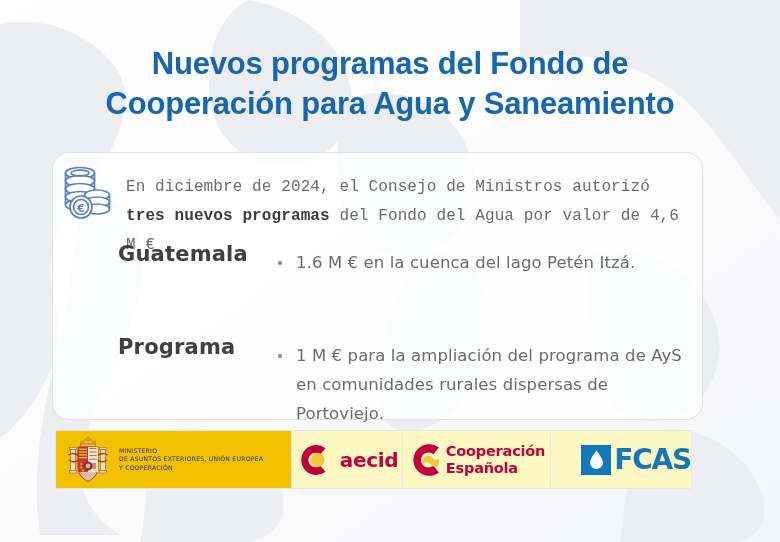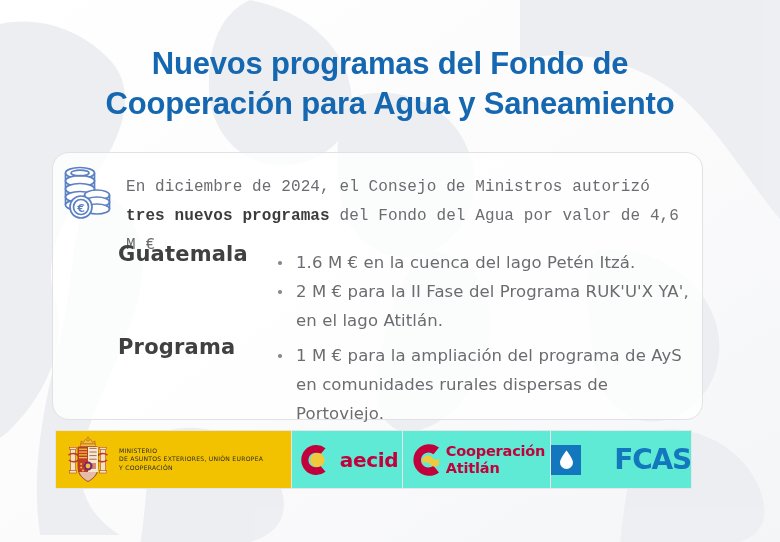--- a/index.html
+++ b/index.html
@@ -145,21 +145,21 @@
 
   
   #logo-bar {
     position: absolute;
     left: 55px;
     top: 430px;
     width: 637px;
     height: 59px;
     display: flex;
     box-sizing: border-box;
-    background: #5eead4;
+    background: #fef9c3;
     border: 1px solid #e6e6e8;
   }
   .logo-cell {
     height: 100%;
     box-sizing: border-box;
     display: flex;
     align-items: center;
     position: relative;
   }
   .logo-cell + .logo-cell {
@@ -215,21 +215,21 @@
     font-size: 14.5px;
     font-weight: bold;
     color: #c2003b;
     line-height: 17px;
     letter-spacing: -0.2px;
   }
 
   
   #logo-fcas {
     flex: 1 1 auto;
-    justify-content: space-between;
+    justify-content: flex-end;
     gap: 3px;
   }
   #fcas-drop-box {
     width: 30px;
     height: 30px;
     background: #1277bc;
     display: flex;
     align-items: center;
     justify-content: center;
     flex: 0 0 auto;
@@ -324,21 +324,20 @@
   </div>
 
   <div id="intro-text">
     <span>En diciembre de 2024, el Consejo de Ministros autorizó </span><b>tres nuevos programas</b><span> del Fondo del Agua por valor de 4,6 M €</span>
   </div>
 
   <div class="country-row" id="row-guatemala">
     <div class="country-label">Guatemala</div>
     <ul class="bullet-list">
       <li>1.6 M € en la cuenca del lago Petén Itzá.</li>
-      <li>2 M € para la II Fase del Programa RUK'U'X YA', en el lago Atitlán.</li>
     </ul>
   </div>
 
   <div class="country-row" id="row-ecuador">
     <div class="country-label">Programa</div>
     <ul class="bullet-list">
       <li>1 M € para la ampliación del programa de AyS en comunidades rurales dispersas de Portoviejo.</li>
     </ul>
   </div>
 
@@ -416,21 +415,21 @@
     <div class="logo-cell" id="logo-coop">
       <span class="mark-c">
         <svg width="38" height="38" viewBox="0 0 38 38" aria-hidden="true">
           <path d="M31,6.6 A15.8,15.8 0 1 0 31,31.4 L25.4,24.8 A7.6,7.6 0 1 1 25.4,13.2 Z" fill="#c2003b"></path>
           <path d="M14.5,17.5 C17.5,13.5 22,13.8 24.5,16.8 C26.5,19.2 29,19.5 31,17.5
                    L31,23.5 C28.5,26.5 24.5,26.2 22,23.2 C20,20.8 17,20.8 14.5,23 Z" fill="#f0c93c"></path>
         </svg>
       </span>
       <span id="coop-word">
         <div>Cooperación</div>
-        <div>Atitlán</div>
+        <div>Española</div>
       </span>
     </div>
 
     <div class="logo-cell" id="logo-fcas">
       <span id="fcas-drop-box">
         <svg width="17" height="21" viewBox="0 0 17 21" aria-hidden="true">
           <path d="M8.5,1.5 C8.5,1.5 2,9.5 2,13.4 A6.5,6.5 0 0 0 15,13.4 C15,9.5 8.5,1.5 8.5,1.5 Z" fill="#ffffff"></path>
         </svg>
       </span>
       <span id="fcas-word">FCAS</span>

